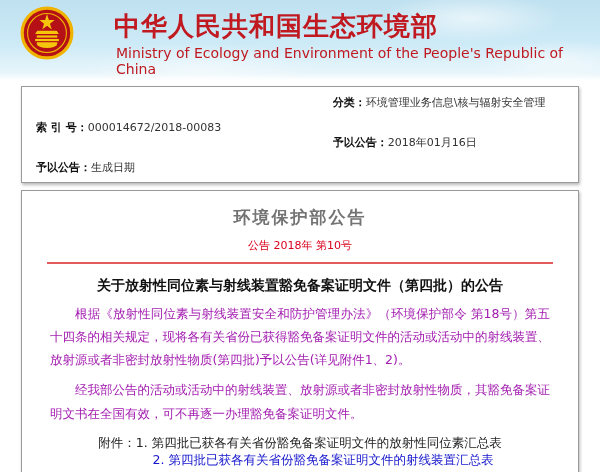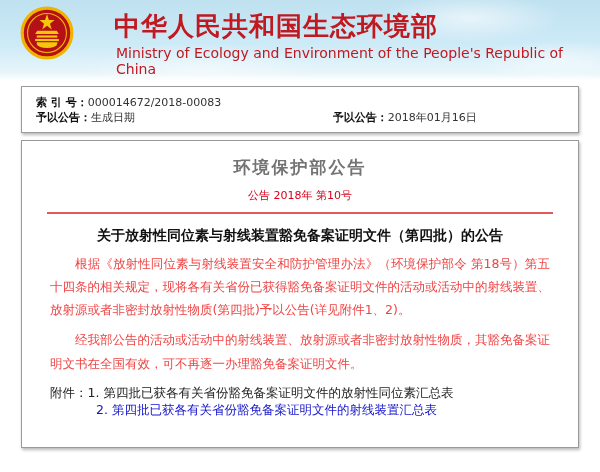--- a/index.html
+++ b/index.html
@@ -13,32 +13,32 @@
       linear-gradient(180deg,#bfe1f0 0%,#cdeaf7 55%,#e9f6fb 92%,#ffffff 100%);}
   .emblem{position:absolute;left:20px;top:6px;}
   .title-block{position:absolute;left:114px;top:12px;}
   .ministry-cn{font-size:26px;font-weight:bold;color:#c01920;letter-spacing:1px;line-height:1.15;margin:0;}
   .ministry-en{font-size:14px;color:#c01920;margin:3px 0 0 2px;}
   
   .box{width:558px;margin:0 auto;background:#fff;border:1px solid #9a9a9a;
     box-shadow:1px 2px 3px rgba(0,0,0,.28);box-sizing:border-box;}
   .meta-box{margin-top:6px;padding:8px 12px 7px 14px;}
   .meta-row{display:flex;font-size:11px;color:#222;line-height:15px;}
-  .meta-cell-left{flex:0 0 56%;white-space:nowrap;overflow:hidden;}
+  .meta-cell-left{flex:0 0 56%;white-space:nowrap;overflow:hidden;margin-top:25px;}
   .meta-cell-right{flex:1;white-space:nowrap;overflow:hidden;}
   .meta-label{font-weight:bold;color:#111;}
   .meta-value{color:#333;}
   
   .doc-box{margin-top:7px;padding:13px 28px 8px 28px;height:308px;}
   .org-title{text-align:center;color:#737373;font-weight:bold;font-size:17px;letter-spacing:2px;margin:2px 0 0;}
   .doc-no{text-align:center;color:#d9001b;font-size:11px;margin-top:9px;}
   .red-rule{height:2px;background:#e25a5a;border:0;margin:9px -3px 0 -3px;}
   .doc-title{text-align:center;font-size:14px;font-weight:bold;color:#111;margin:13px 0 2px;}
-  .para{font-size:12.5px;color:#ef4444;line-height:1.85;text-indent:2em;margin:7px 0;text-align:justify;}
-  .attach{font-size:12.5px;color:#222;margin-top:10px;}
+  .para{font-size:12.5px;color:#a21caf;line-height:1.85;text-indent:2em;margin:7px 0;text-align:justify;}
+  .attach{font-size:12.5px;color:#222;margin-top:10px;text-align:center;}
   .attach-row2{padding-left:46px;}
   .attach-link{color:#1414cc;text-decoration:none;cursor:pointer;}
 </style>
 </head>
 <body>
 
 <div class="banner">
   <div class="emblem">
     <svg viewBox="0 0 100 100" width="54" height="54">
       <circle cx="50" cy="50" r="46" fill="#b51016" stroke="#f0b400" stroke-width="6"></circle>
@@ -54,20 +54,23 @@
     <h1 class="ministry-cn">中华人民共和国生态环境部</h1>
     <div class="ministry-en">Ministry of Ecology and Environment of the People's Republic of China</div>
   </div>
 </div>
 
 <div class="box meta-box">
   <div class="meta-row">
     <div class="meta-cell-left">
       <span class="meta-label">索 引 号：</span><span class="meta-value">000014672/2018-00083</span>
     </div>
+    <div class="meta-cell-right">
+      <span class="meta-label">分类：</span><span class="meta-value">环境管理业务信息\核与辐射安全管理</span>
+    </div>
   </div>
   <div class="meta-row">
     <div class="meta-cell-left">
       <span class="meta-label">予以公告：</span><span class="meta-value">生成日期</span>
     </div>
     <div class="meta-cell-right">
       <span class="meta-label">予以公告：</span><span class="meta-value">2018年01月16日</span>
     </div>
   </div>
 </div>

